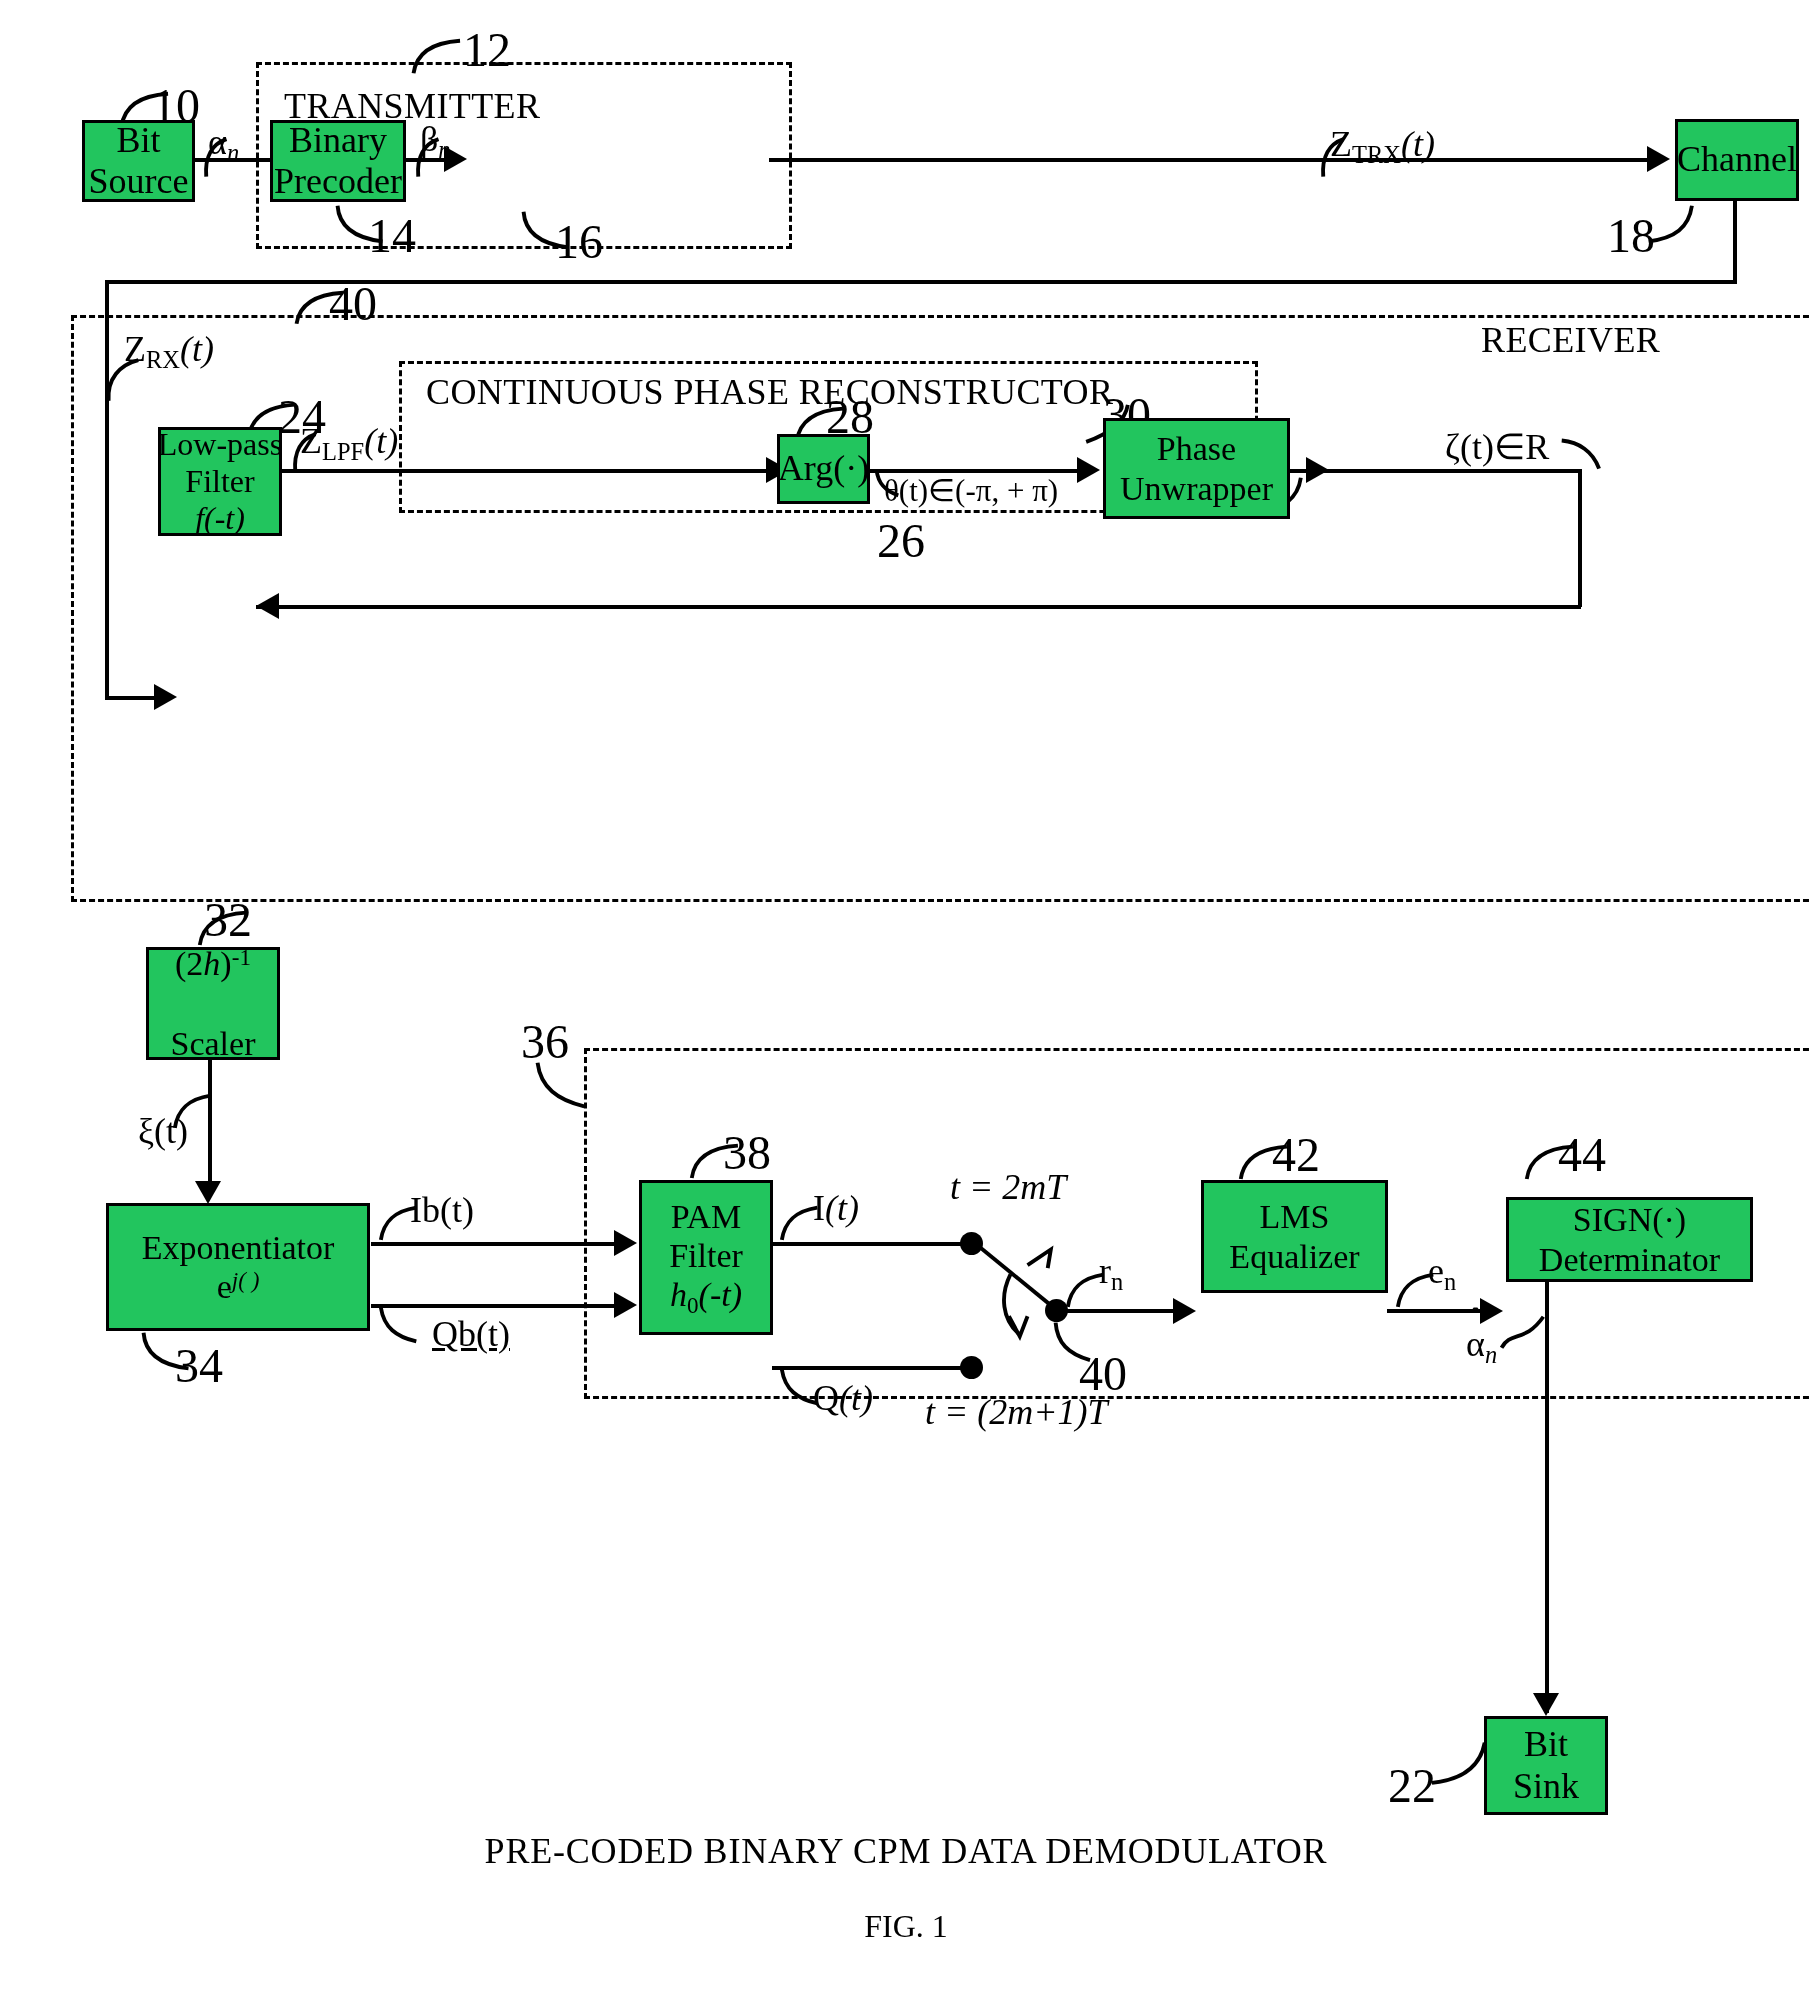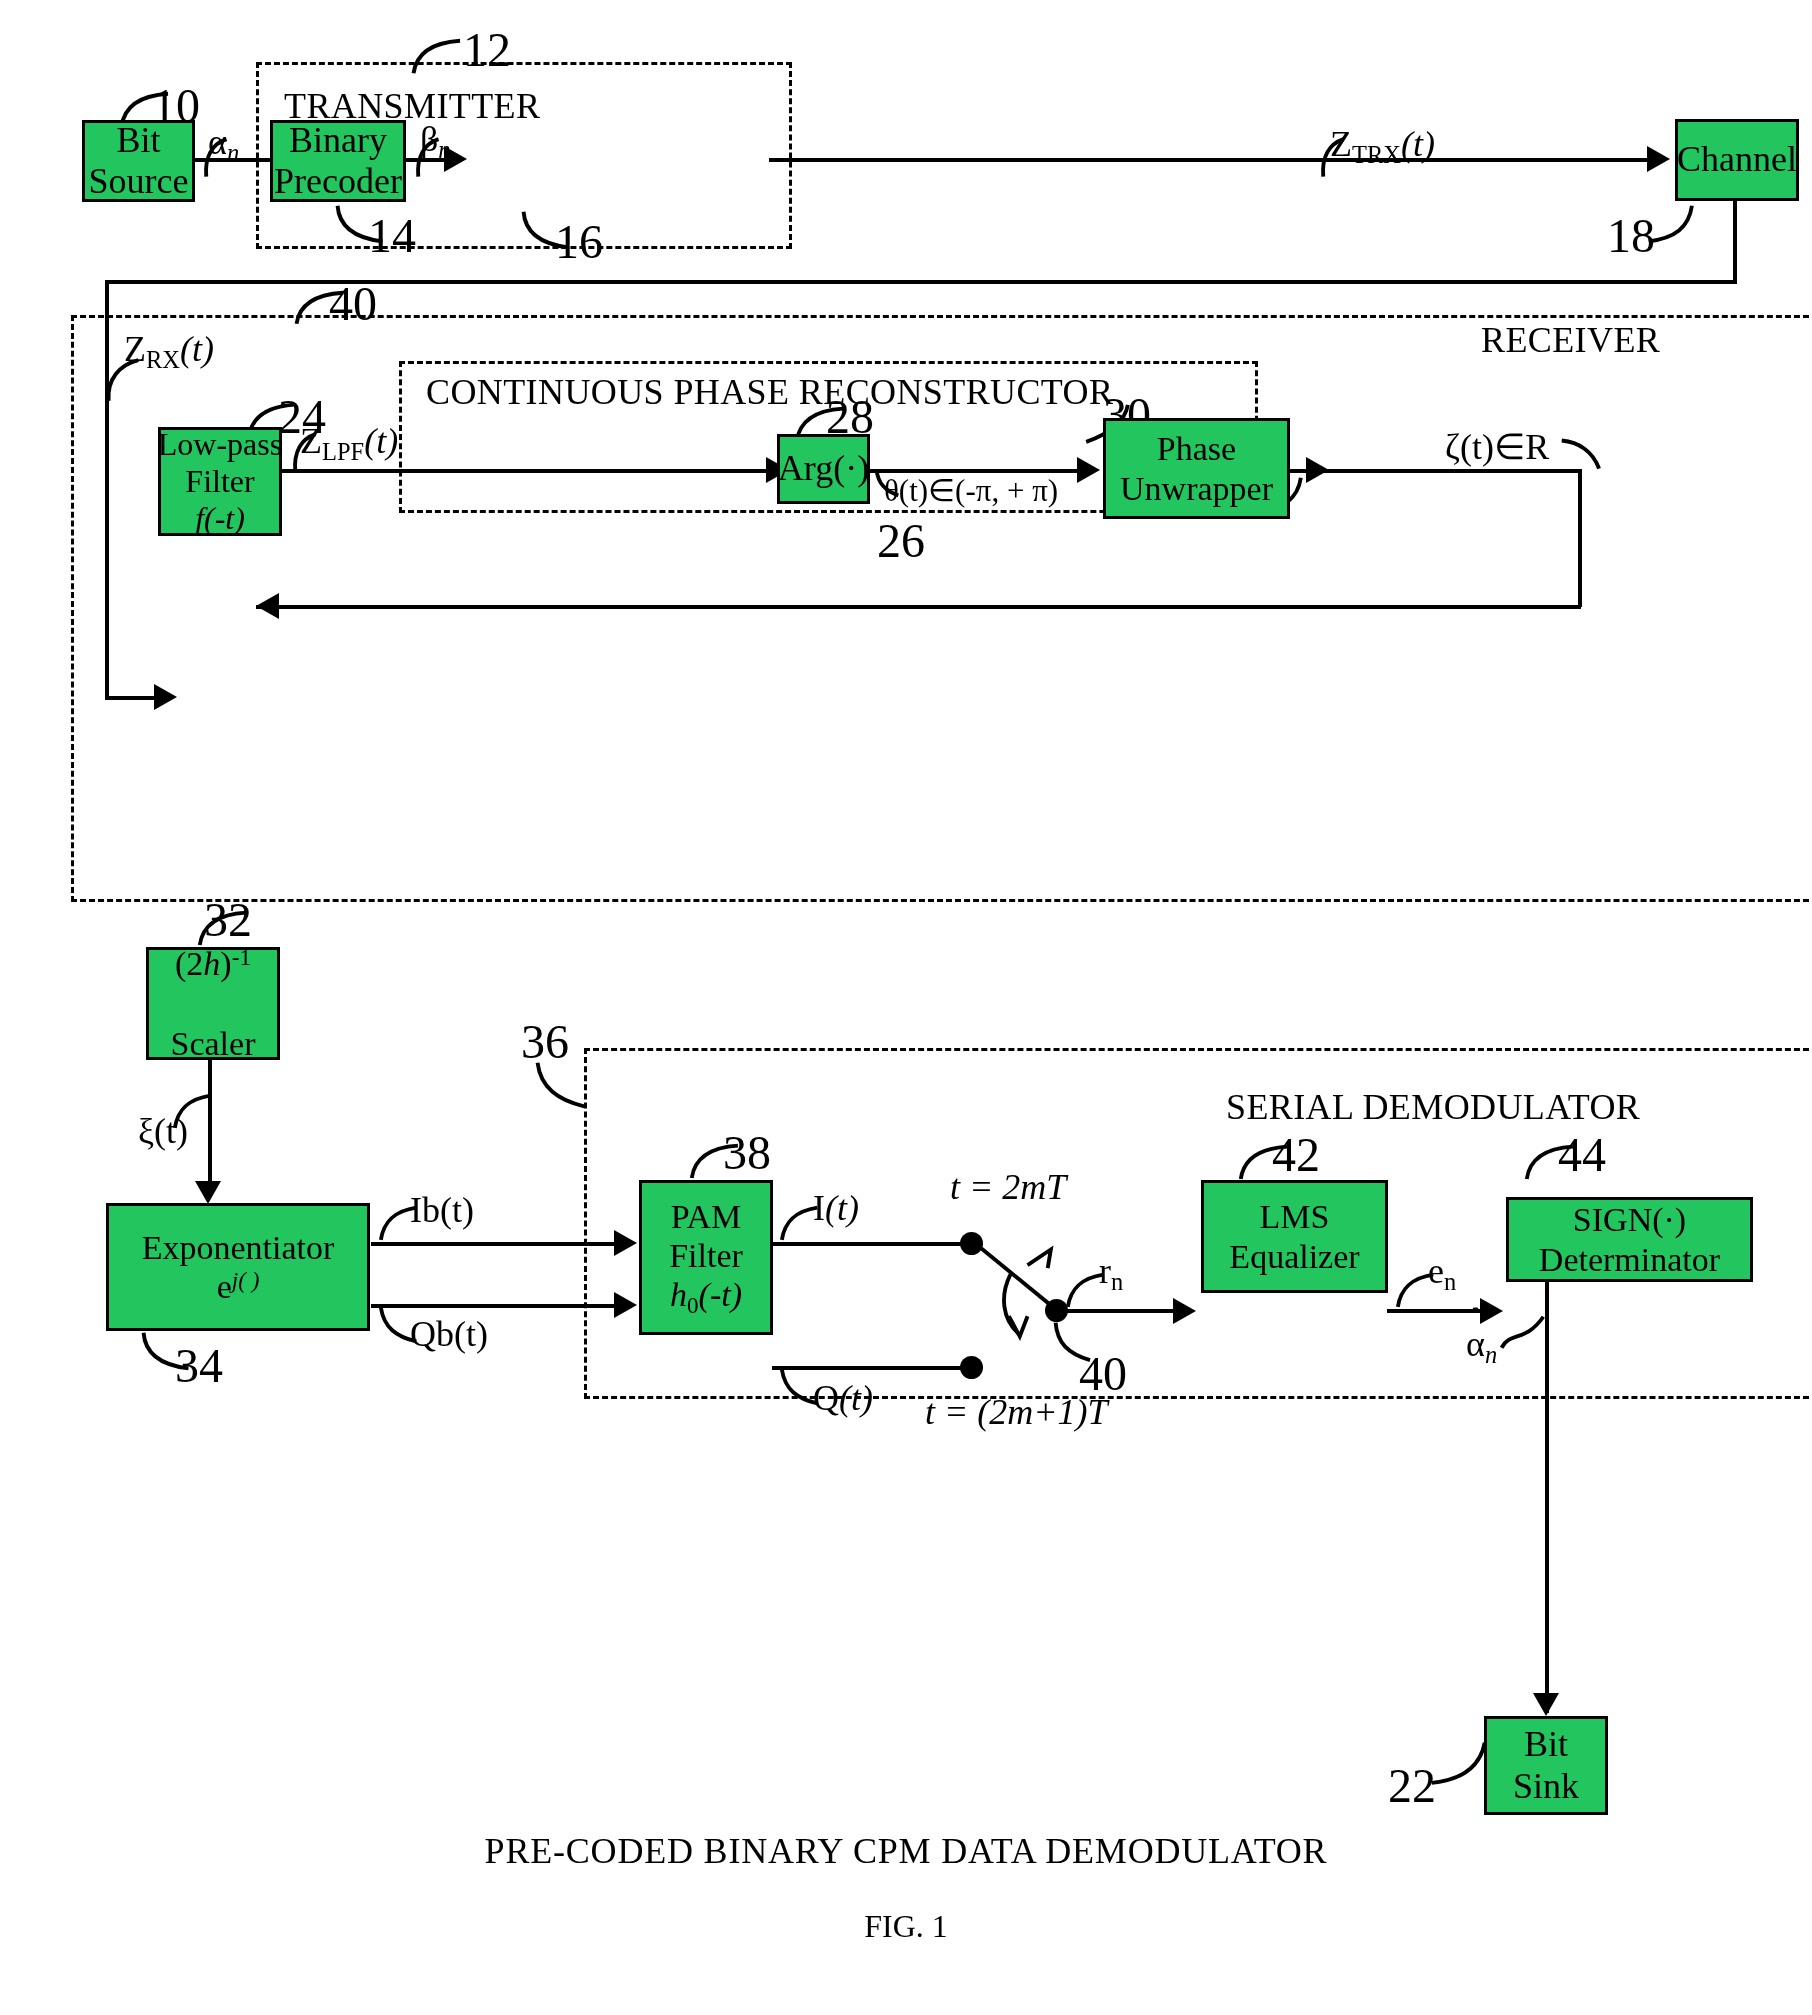--- a/index.html
+++ b/index.html
@@ -227,24 +227,23 @@
   <svg class="lead" style="left:379px;top:1206px;width:43px;height:37px;" viewBox="0 0 55 48" width="43" height="37">
     <path d="M2,44 C6,18 22,6 48,2"></path>
   </svg>
   <div class="sig" style="left:410px;top:1189px;">Ib(t)</div>
 
   <div class="hl" style="left:371px;top:1304px;width:247px;"></div>
   <div class="ar-r" style="left:614px;top:1292px;"></div>
   <svg class="lead" style="left:379px;top:1306px;width:43px;height:37px;" viewBox="0 0 55 48" width="43" height="37">
     <path d="M2,2 C6,28 22,40 48,46"></path>
   </svg>
-  <div class="sig" style="left:410px;top:1313px;">Qb(t)</div>
+  <div class="sig" style="left:432px;top:1313px;text-decoration:underline;">Qb(t)</div>
 
   <div class="dashbox d2" style="left:584px;top:1048px;width:1234px;height:351px;"></div>
-  <div class="sect" style="left:1226px;top:1086px;">SERIAL DEMODULATOR</div>
   <svg class="lead" style="left:536px;top:1061px;width:56px;height:47px;" viewBox="0 0 72 60" width="56" height="47">
     <path d="M2,2 C6,34 28,50 62,58"></path>
   </svg>
   <div class="ref" style="left:521px;top:1014px;">36</div>
 
   <svg class="lead" style="left:690px;top:1141px;width:62px;height:40px;" viewBox="0 0 80 52" width="62" height="40">
     <path d="M2,48 C6,20 30,8 62,6"></path>
   </svg>
   <div class="ref" style="left:723px;top:1125px;">38</div>
   <div class="box" style="left:639px;top:1180px;width:134px;height:155px;font-size:34px;">

